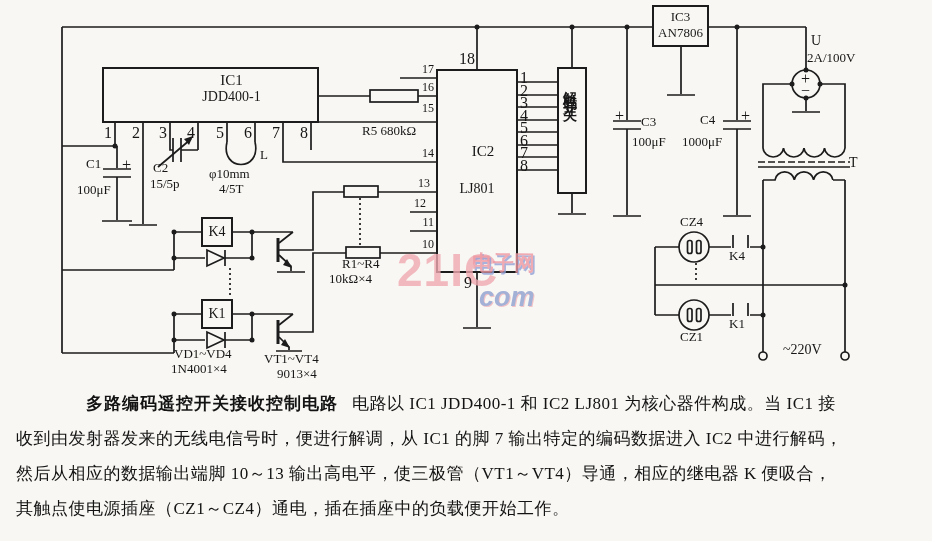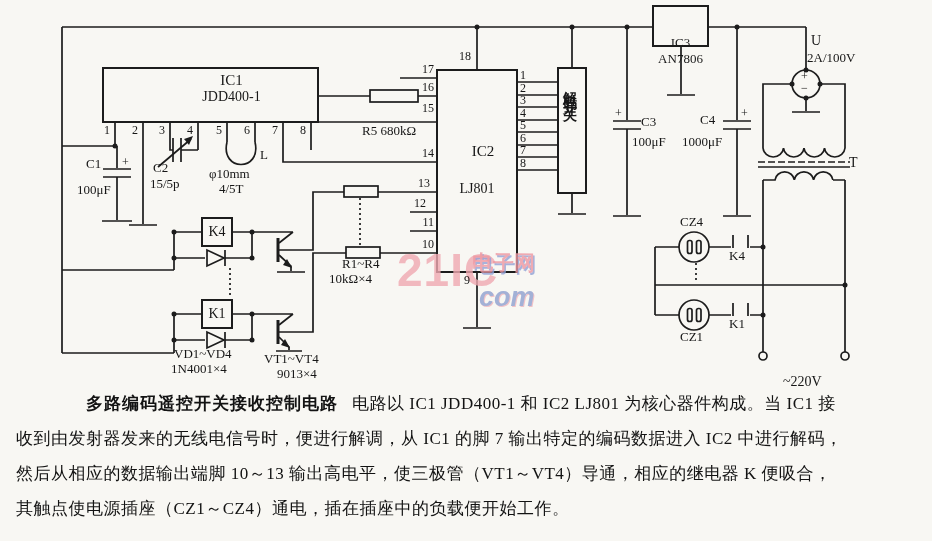--- a/index.html
+++ b/index.html
@@ -1,20 +1,20 @@
 <!DOCTYPE html>
 <html><head>
 <meta charset="utf-8">
 <style>
   html,body{margin:0;padding:0;background:#e9e9e9;}
   #page{position:relative;width:932px;height:541px;background:#f8f7f3;overflow:hidden;
         font-family:"Liberation Serif",serif;color:#191919;}
   svg.art{position:absolute;left:0;top:0;z-index:1;}
   .lbl{position:absolute;z-index:10;font-size:13px;line-height:1.1;white-space:nowrap;color:#161616;}
-  .sm{font-size:12px;}
+  .sm{font-size:16px;}
   .pin{font-size:12px;width:20px;}
   .ctr{text-align:center;}
   .icbox{position:absolute;z-index:10;text-align:center;}
   .vert{writing-mode:vertical-rl;text-orientation:upright;letter-spacing:5px;font-weight:bold;font-size:14px;}
   .wm{position:absolute;z-index:5;opacity:.8;font-family:"Liberation Sans",sans-serif;}
   .wm-big{font-size:46px;font-weight:bold;letter-spacing:1px;color:#f0a9b1;}
   .wm-cn{font-size:21px;font-weight:bold;color:#ee98a2;text-shadow:1.5px 1.5px 0 #92a2d6;}
   .wm-com{font-size:27px;font-weight:bold;font-style:italic;color:#8fa0d0;text-shadow:1px 1px 0 #f0b6bd;}
   .desc{position:absolute;z-index:10;left:16px;width:902px;font-size:17px;letter-spacing:.5px;color:#131313;}
   .desc b{margin-right:14px;letter-spacing:1px;}
@@ -201,21 +201,21 @@
   <div class="lbl" style="left:342px;top:257px;">R1~R4</div>
   <div class="lbl" style="left:329px;top:272px;">10kΩ×4</div>
 
   <div class="lbl ctr" style="left:202px;top:224px;width:30px;font-size:14px;">K4</div>
   <div class="lbl ctr" style="left:202px;top:306px;width:30px;font-size:14px;">K1</div>
   <div class="lbl" style="left:174px;top:347px;">VD1~VD4</div>
   <div class="lbl" style="left:171px;top:362px;">1N4001×4</div>
   <div class="lbl" style="left:264px;top:352px;">VT1~VT4</div>
   <div class="lbl" style="left:277px;top:367px;">9013×4</div>
 
-  <div class="icbox" style="left:653px;top:9px;width:55px;font-size:13px;margin-top:26px;">
+  <div class="icbox" style="left:653px;top:9px;width:55px;font-size:13px;">
     <div>IC3</div>
     <div>AN7806</div>
   </div>
 
   <div class="lbl sm" style="left:615px;top:107px;">+</div>
   <div class="lbl" style="left:641px;top:115px;">C3</div>
   <div class="lbl" style="left:632px;top:135px;">100μF</div>
   <div class="lbl" style="left:700px;top:113px;">C4</div>
   <div class="lbl sm" style="left:741px;top:107px;">+</div>
   <div class="lbl" style="left:682px;top:135px;">1000μF</div>
@@ -223,21 +223,21 @@
   <div class="lbl" style="left:811px;top:33px;font-size:14px;">U</div>
   <div class="lbl" style="left:807px;top:51px;">2A/100V</div>
   <div class="lbl sm" style="left:801px;top:70px;">+</div>
   <div class="lbl sm" style="left:801px;top:82px;">−</div>
   <div class="lbl" style="left:849px;top:155px;font-size:14px;">T</div>
 
   <div class="lbl" style="left:680px;top:215px;">CZ4</div>
   <div class="lbl" style="left:680px;top:330px;">CZ1</div>
   <div class="lbl" style="left:729px;top:249px;">K4</div>
   <div class="lbl" style="left:729px;top:317px;">K1</div>
-  <div class="lbl" style="left:783px;top:342px;font-size:14px;margin-top:32px;">~220V</div>
+  <div class="lbl" style="left:783px;top:342px;font-size:14px;">~220V</div>
 
   <div class="desc" style="top:392px;padding-left:70px;">
     <b>多路编码遥控开关接收控制电路</b><span>电路以 IC1 JDD400-1 和 IC2 LJ801 为核心器件构成。当 IC1 接</span>
   </div>
   <div class="desc" style="top:427px;">收到由发射器发来的无线电信号时，便进行解调，从 IC1 的脚 7 输出特定的编码数据进入 IC2 中进行解码，</div>
   <div class="desc" style="top:462px;">然后从相应的数据输出端脚 10～13 输出高电平，使三极管（VT1～VT4）导通，相应的继电器 K 便吸合，</div>
   <div class="desc" style="top:497px;">其触点使电源插座（CZ1～CZ4）通电，插在插座中的负载便开始工作。</div>
 
 </div>
 

